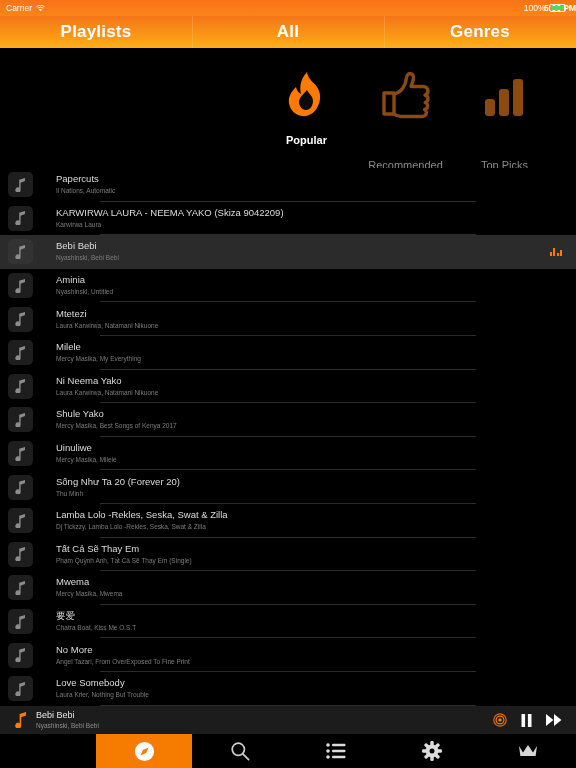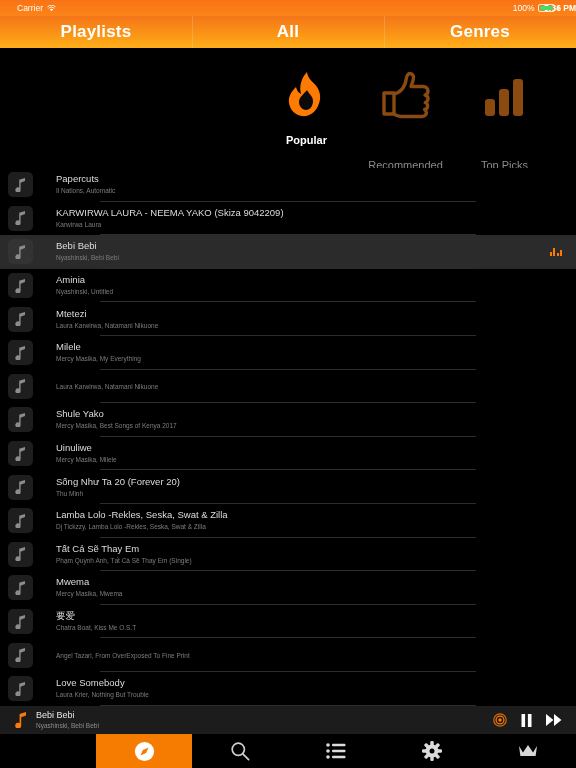--- a/index.html
+++ b/index.html
@@ -9,21 +9,21 @@
     font-family:"Liberation Sans", sans-serif;
     overflow:hidden;
   }
   #app { position:relative; width:576px; height:768px; background:#000; }
 
   
   .statusbar {
     height:16px; width:100%;
     background:linear-gradient(180deg,#f97316 0%,#fb8418 100%);
     display:flex; align-items:center;
-    padding:0 17px;
+    padding:0 6px;
     font-size:8.5px; color:#fff;
   }
   .sb-left { display:flex; align-items:center; gap:4px; }
   .sb-center { position:absolute; left:0; right:0; text-align:right; font-size:8.5px;
                color:#fff; font-weight:bold; pointer-events:none; }
   .sb-right { margin-left:auto; display:flex; align-items:center; gap:3px; z-index:2;}
   .batt { width:17px; height:8px; border:1px solid rgba(255,255,255,.85);
           border-radius:2px; padding:1px; display:inline-block; }
   .batt i { display:block; height:100%; width:100%; background:#4cd964; border-radius:1px; }
   .batt-cap { width:1.5px; height:4px; background:rgba(255,255,255,.85); border-radius:0 1px 1px 0; }
@@ -235,20 +235,21 @@
         </div>
         <div class="sep"></div>
       </div>
       <div class="row">
         <div class="thumb">
           <svg width="11" height="14" viewBox="0 0 11 14">
             <path d="M10 0 L4.2 1.7 V9.6 a2.6 2.6 0 1 0 1.4 2.3 V4.7 L10 3.1 Z" fill="#8c8c8c"></path>
           </svg>
         </div>
         <div class="meta">
+          <div class="t-title">Ni Neema Yako</div>
           <div class="t-sub">Laura Karwirwa, Natamani Nikuone</div>
         </div>
         <div class="sep"></div>
       </div>
       <div class="row">
         <div class="thumb">
           <svg width="11" height="14" viewBox="0 0 11 14">
             <path d="M10 0 L4.2 1.7 V9.6 a2.6 2.6 0 1 0 1.4 2.3 V4.7 L10 3.1 Z" fill="#8c8c8c"></path>
           </svg>
         </div>
@@ -330,20 +331,21 @@
         </div>
         <div class="sep"></div>
       </div>
       <div class="row">
         <div class="thumb">
           <svg width="11" height="14" viewBox="0 0 11 14">
             <path d="M10 0 L4.2 1.7 V9.6 a2.6 2.6 0 1 0 1.4 2.3 V4.7 L10 3.1 Z" fill="#8c8c8c"></path>
           </svg>
         </div>
         <div class="meta">
+          <div class="t-title">No More</div>
           <div class="t-sub">Angel Tazari, From OverExposed To Fine Print</div>
         </div>
         <div class="sep"></div>
       </div>
       <div class="row">
         <div class="thumb">
           <svg width="11" height="14" viewBox="0 0 11 14">
             <path d="M10 0 L4.2 1.7 V9.6 a2.6 2.6 0 1 0 1.4 2.3 V4.7 L10 3.1 Z" fill="#8c8c8c"></path>
           </svg>
         </div>

